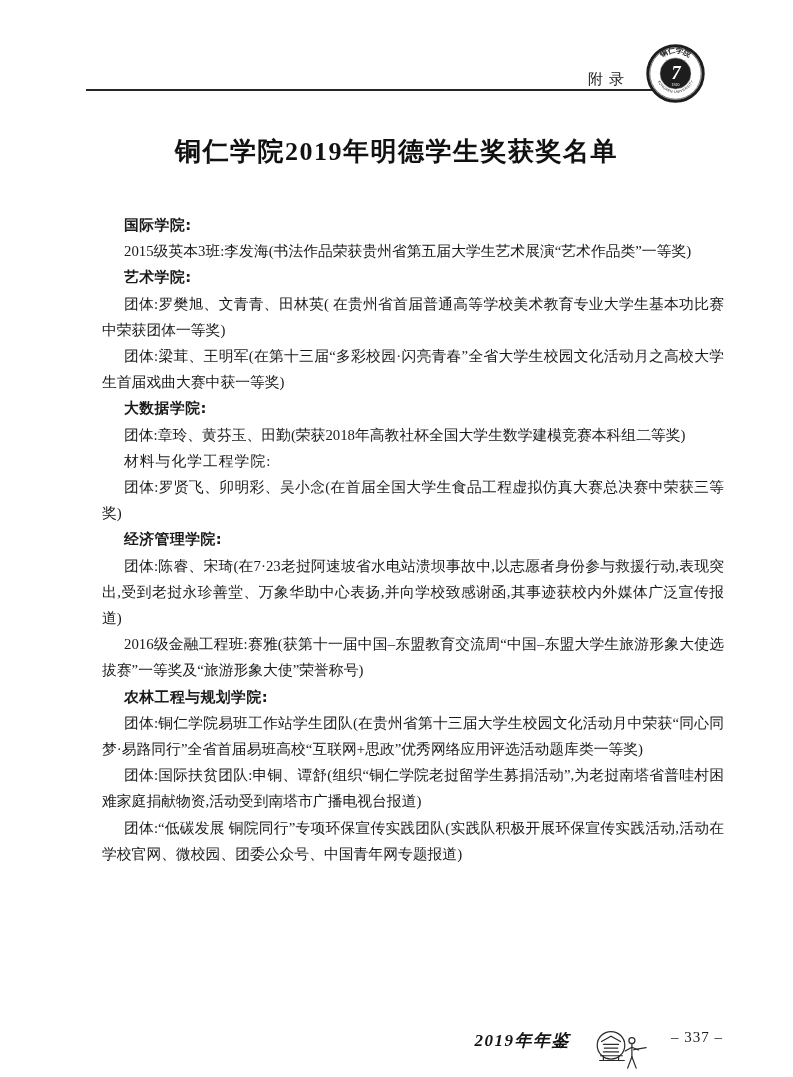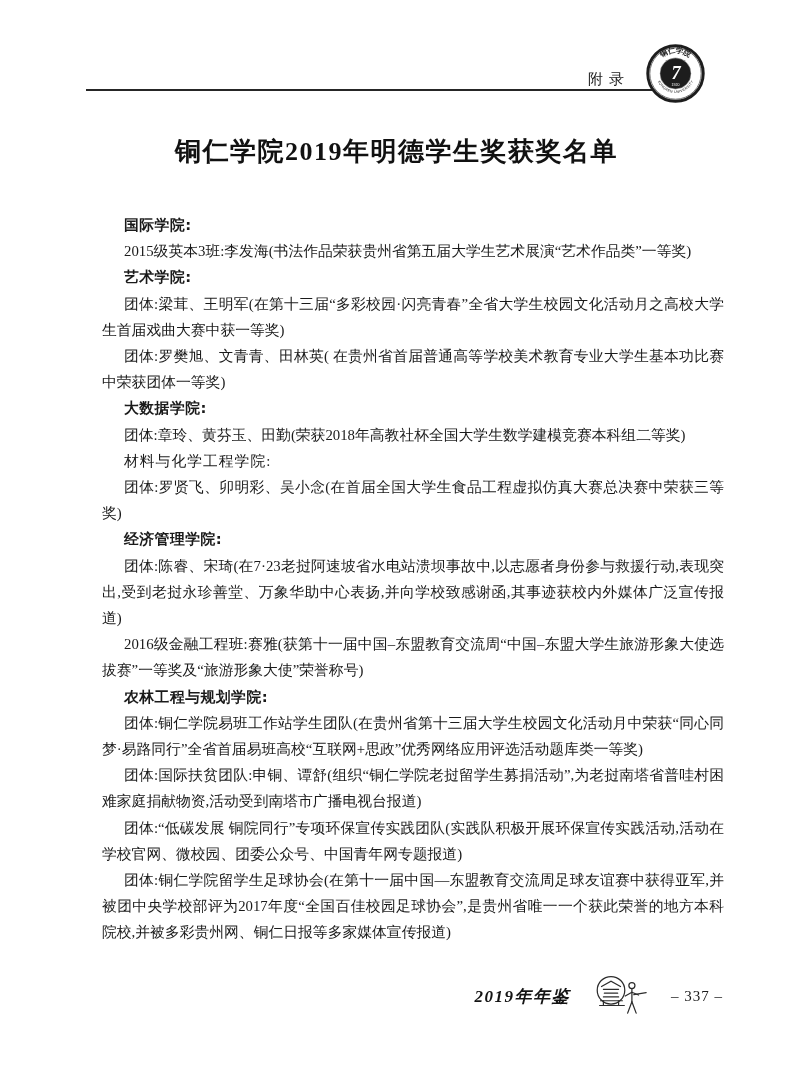--- a/index.html
+++ b/index.html
@@ -44,22 +44,22 @@
   .body-text p.h{
     font-family:"DejaVu Sans","Liberation Sans",sans-serif;
     font-weight:bold;letter-spacing:0.5px;
   }
   .body-text p.h.reg{
     font-family:"Liberation Serif","DejaVu Serif",serif;
     font-weight:normal;letter-spacing:1px;
   }
   
   .page-footer{
-    position:absolute;top:974px;right:70px;
-    display:flex;align-items:center;gap:22px;height:44px;
+    position:absolute;top:1029px;right:70px;
+    display:flex;gap:22px;height:44px;
   }
   .yearbook-label{
     font-style:italic;font-weight:bold;
     font-size:17px;letter-spacing:1.5px;color:#141414;
     font-family:"Liberation Serif","DejaVu Serif",serif;
   }
   .page-number{
     font-size:15px;color:#1a1a1a;letter-spacing:1px;
     font-family:"Liberation Serif","DejaVu Serif",serif;
   }
@@ -91,38 +91,37 @@
     <text x="50" y="71" font-size="6" fill="#ffffff" text-anchor="middle" font-family="sans-serif">1920</text>
   </svg>
 
   <h1 class="page-title">铜仁学院2019年明德学生奖获奖名单</h1>
 
   <main class="body-text">
     <p class="h">国际学院:</p>
     <p class="e">2015级英本3班:李发海(书法作品荣获贵州省第五届大学生艺术展演“艺术作品类”一等奖)</p>
 
     <p class="h">艺术学院:</p>
+    <p class="e">团体:罗樊旭、文青青、田林英( 在贵州省首届普通高等学校美术教育专业大学生基本功比赛中荣获团体一等奖)</p>
     <p class="e">团体:梁茸、王明军(在第十三届“多彩校园·闪亮青春”全省大学生校园文化活动月之高校大学生首届戏曲大赛中获一等奖)</p>
-    <p class="e">团体:罗樊旭、文青青、田林英( 在贵州省首届普通高等学校美术教育专业大学生基本功比赛中荣获团体一等奖)</p>
 
     <p class="h">大数据学院:</p>
     <p class="e">团体:章玲、黄芬玉、田勤(荣获2018年高教社杯全国大学生数学建模竞赛本科组二等奖)</p>
 
     <p class="h reg">材料与化学工程学院:</p>
     <p class="e">团体:罗贤飞、卯明彩、吴小念(在首届全国大学生食品工程虚拟仿真大赛总决赛中荣获三等奖)</p>
 
     <p class="h">经济管理学院:</p>
     <p class="e">团体:陈睿、宋琦(在7·23老挝阿速坡省水电站溃坝事故中,以志愿者身份参与救援行动,表现突出,受到老挝永珍善堂、万象华助中心表扬,并向学校致感谢函,其事迹获校内外媒体广泛宣传报道)</p>
     <p class="e">2016级金融工程班:赛雅(获第十一届中国–东盟教育交流周“中国–东盟大学生旅游形象大使选拔赛”一等奖及“旅游形象大使”荣誉称号)</p>
 
     <p class="h">农林工程与规划学院:</p>
     <p class="e">团体:铜仁学院易班工作站学生团队(在贵州省第十三届大学生校园文化活动月中荣获“同心同梦·易路同行”全省首届易班高校“互联网+思政”优秀网络应用评选活动题库类一等奖)</p>
     <p class="e">团体:国际扶贫团队:申铜、谭舒(组织“铜仁学院老挝留学生募捐活动”,为老挝南塔省普哇村困难家庭捐献物资,活动受到南塔市广播电视台报道)</p>
     <p class="e">团体:“低碳发展 铜院同行”专项环保宣传实践团队(实践队积极开展环保宣传实践活动,活动在学校官网、微校园、团委公众号、中国青年网专题报道)</p>
-    <p class="e">团体:铜仁学院留学生足球协会(在第十一届中国—东盟教育交流周足球友谊赛中获得亚军,并被团中央学校部评为2017年度“全国百佳校园足球协会”,是贵州省唯一一个获此荣誉的地方本科院校,并被多彩贵州网、铜仁日报等多家媒体宣传报道)</p>
   </main>
 
   <footer class="page-footer">
     <span class="yearbook-label">2019年年鉴</span>
     <svg width="57" height="44" viewBox="0 0 60 46" aria-hidden="true">
       <g fill="none" stroke="#2c2c2c" stroke-width="1.3" stroke-linecap="round">
         <circle cx="20" cy="17" r="14.5"></circle>
         <path d="M 10,13 L 20,7.5 L 30,13"></path>
         <path d="M 12,16 h 16"></path>
         <path d="M 13,20 h 14"></path>

